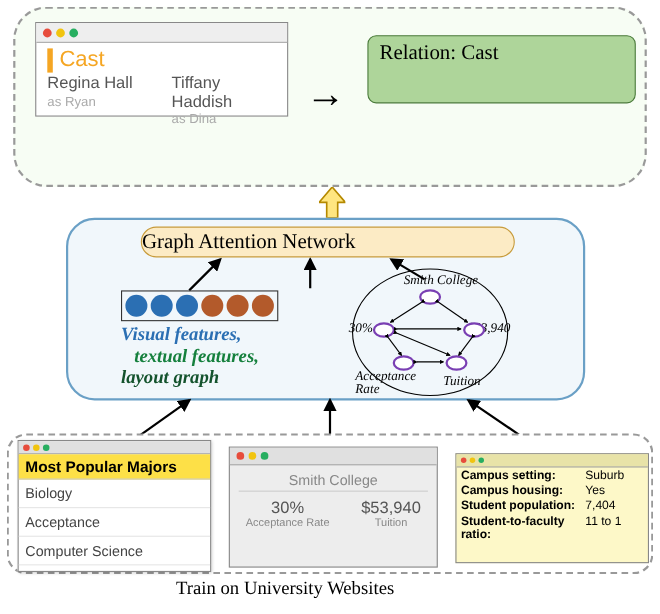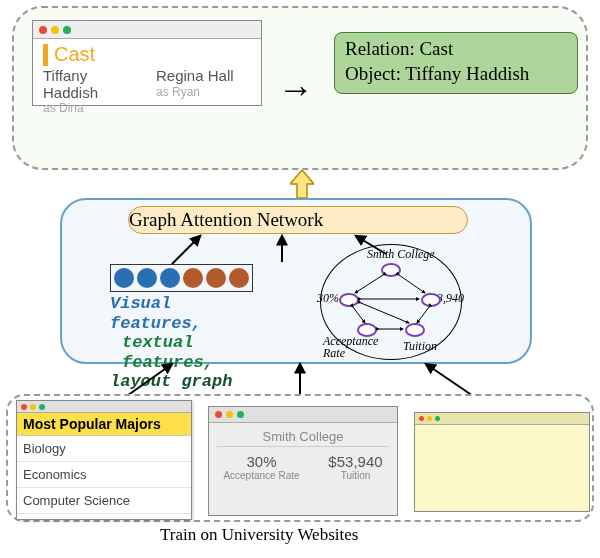--- a/index.html
+++ b/index.html
@@ -109,21 +109,21 @@
   .dots-row {
     display: inline-flex;
     border: 1.5px solid #333;
     padding: 3px 3px;
     gap: 3px;
     margin-bottom: 2px;
   }
   .fdot { width: 20px; height: 20px; border-radius: 50%; }
   .fdot.blue { background: #2b6fb3; }
   .fdot.brown { background: #b35a2b; }
-  .feature-text { font-size: 17px; font-weight: bold; line-height: 1.15; font-style: italic; font-family: Liberation Mono, monospace; }
+  .feature-text { font-size: 17px; font-weight: bold; line-height: 1.15; font-style: italic; }
   .ft-blue { color: #2b6fb3; }
   .ft-brown { color: #15803d; margin-left: 12px; }
   .ft-purple { color: #14532d; }
 
   .graph-circle {
     position: absolute;
     left: 258px; top: 44px;
     width: 142px; height: 116px;
     border: 1.5px solid #000;
     border-radius: 50%;
@@ -225,34 +225,33 @@
       <span class="dot yellow"></span>
       <span class="dot green"></span>
     </div>
     <div class="cast-body">
       <div class="cast-heading-bar">
         <span class="orange-bar"></span>
         <span class="cast-heading">Cast</span>
       </div>
       <div class="cast-cols">
         <div class="cast-col">
+          <div class="actor-name">Regina Hall</div>
+          <div class="actor-role">as Ryan</div>
+        </div>
+        <div class="cast-col">
           <div class="actor-name">Tiffany Haddish</div>
           <div class="actor-role">as Dina</div>
         </div>
-        <div class="cast-col">
-          <div class="actor-name">Regina Hall</div>
-          <div class="actor-role">as Ryan</div>
-        </div>
       </div>
     </div>
   </div>
   <div class="big-arrow">→</div>
   <div class="relation-box">
     <div>Relation: Cast</div>
-    <div>Object: Tiffany Haddish</div>
   </div>
 </div>
 
 <svg class="yellow-arrow" viewBox="0 0 24 28">
   <polygon points="12,0 24,14 17,14 17,28 7,28 7,14 0,14" fill="#ffe680" stroke="#b58900" stroke-width="1.5"></polygon>
 </svg>
 
 <div class="mid-section">
   <div class="gan-box">Graph Attention Network</div>
 
@@ -331,21 +330,21 @@
 <div class="bot-section">
 
   <div class="majors-window">
     <div style="height:12px;background:#e0e0e0;border-bottom:1px solid #aaa;display:flex;align-items:center;padding-left:4px;gap:3px;">
       <span class="dot red" style="width:6px;height:6px;"></span>
       <span class="dot yellow" style="width:6px;height:6px;"></span>
       <span class="dot green" style="width:6px;height:6px;"></span>
     </div>
     <div class="majors-head">Most Popular Majors</div>
     <div class="majors-row">Biology</div>
-    <div class="majors-row">Economics</div>
+    <div class="majors-row">Acceptance</div>
     <div class="majors-row">Computer Science</div>
   </div>
 
   <div class="smith-window">
     <div class="smith-titlebar">
       <span class="dot red"></span>
       <span class="dot yellow"></span>
       <span class="dot green"></span>
     </div>
     <div class="smith-name">Smith College</div>
@@ -361,16 +360,36 @@
       </div>
     </div>
   </div>
 
   <div class="campus-window">
     <div class="campus-titlebar">
       <span class="dot red"></span>
       <span class="dot yellow"></span>
       <span class="dot green"></span>
     </div>
+    <table class="campus-table">
+      <tbody>
+          <tr>
+            <td>Campus setting:</td>
+            <td>Suburb</td>
+          </tr>
+      <tr>
+            <td>Campus housing:</td>
+            <td>Yes</td>
+          </tr>
+      <tr>
+            <td>Student population:</td>
+            <td>7,404</td>
+          </tr>
+      <tr>
+            <td>Student-to-faculty ratio:</td>
+            <td>11 to 1</td>
+          </tr>
+    </tbody>
+      </table>
   </div>
 </div>
 
 <div class="caption-bot">Train on University Websites</div>
 
 </body></html>

